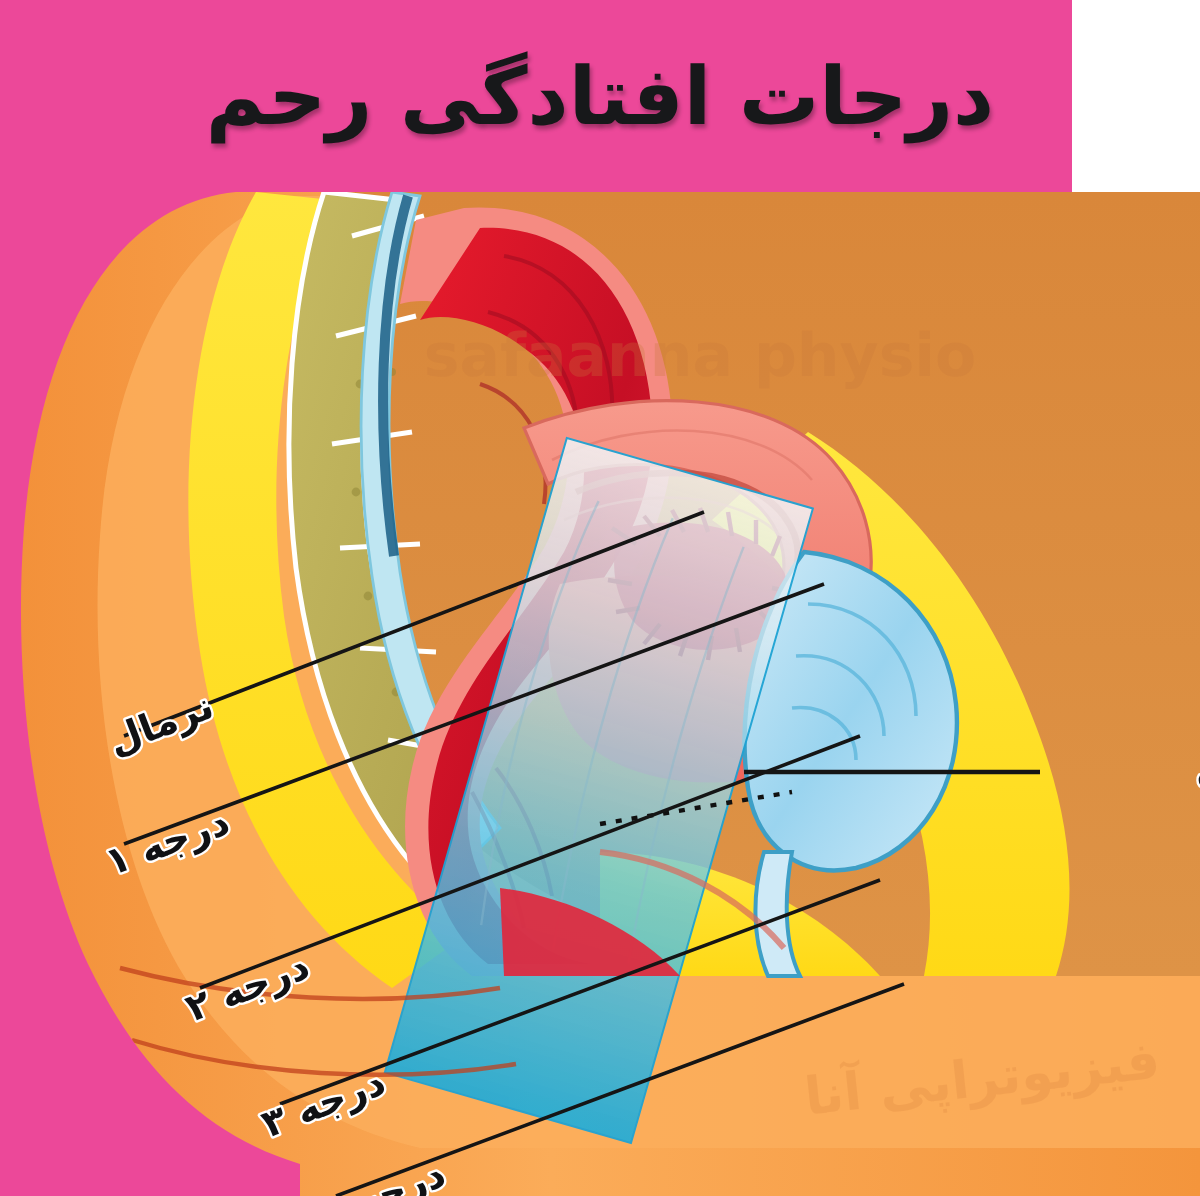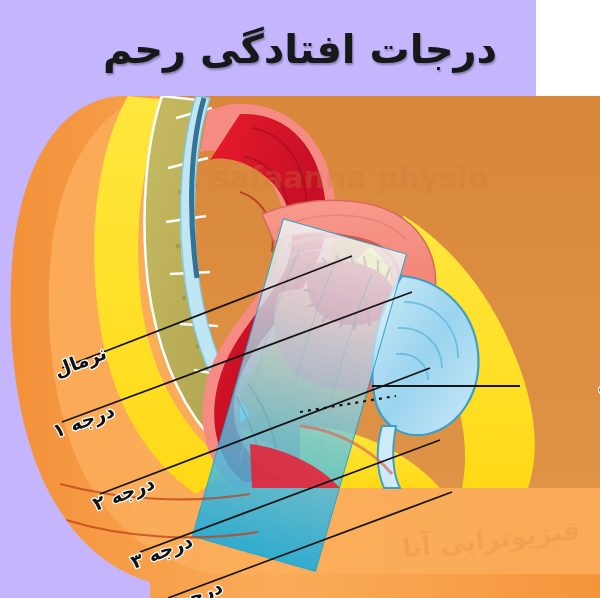--- a/index.html
+++ b/index.html
@@ -1,17 +1,17 @@
 <!DOCTYPE html>
 <html><head>
 <meta charset="utf-8">
 <style>
   html,body{margin:0;padding:0;background:#ffffff;}
   body{width:600px;height:598px;overflow:hidden;font-family:"DejaVu Sans",sans-serif;}
-  #stage{position:relative;width:536px;height:598px;background:#c4b5fd;}
+  #stage{position:relative;width:536px;height:598px;background:#ec4899;}
   #title{
     position:absolute;left:0;top:26px;width:600px;text-align:center;
     font-family:"DejaVu Sans",sans-serif;font-weight:bold;font-size:40px;
     color:#17181a;letter-spacing:0px;direction:rtl;
     text-shadow:1px 2px 2px rgba(0,0,0,.30);
   }
   #art{position:absolute;left:0;top:96px;width:600px;height:502px;}
   svg{display:block;}
   .lbl{
     font-family:"DejaVu Sans",sans-serif;font-weight:bold;

